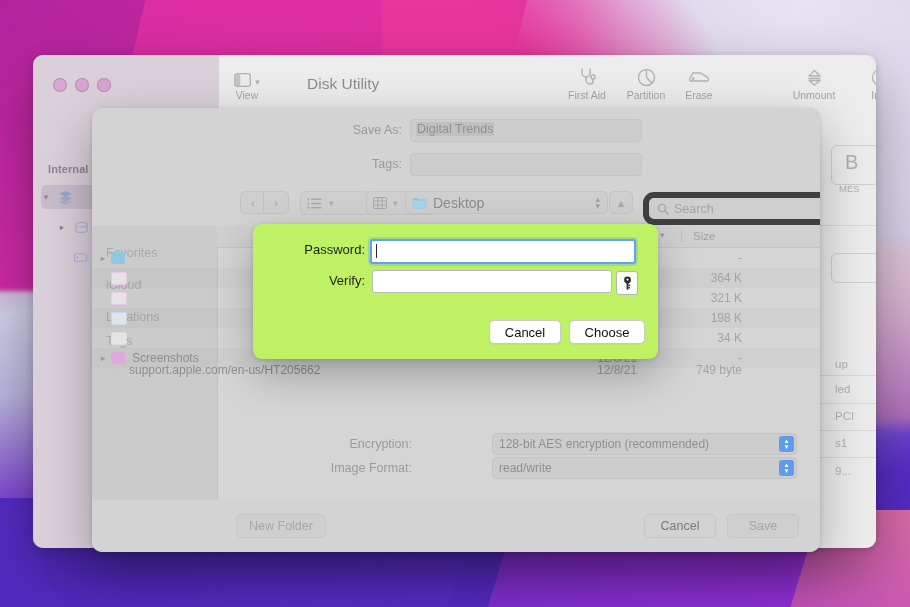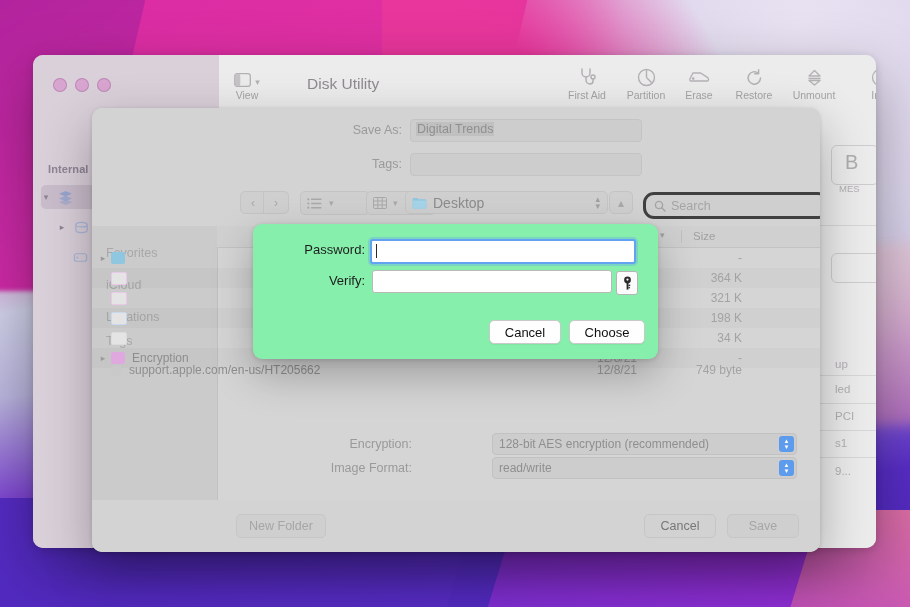--- a/index.html
+++ b/index.html
@@ -93,21 +93,21 @@
   .nbtn{position:absolute;border:1px solid #c4c4c4;border-radius:5px;
     background:#cfcfcf;display:flex;align-items:center;justify-content:center;
     color:#a9a9a9;font-size:12px;}
   .seg{position:absolute;height:22px;border:1px solid #c4c4c4;border-radius:5px;
     background:#cfcfcf;display:flex;align-items:center;}
   .pathpop{position:absolute;left:405px;top:191px;width:188px;height:22px;
     border:1px solid #c4c4c4;border-radius:5px;background:#cfcfcf;
     display:flex;align-items:center;gap:6px;padding-left:6px;}
   .pp-label{font-size:14px;color:#8c8c8c;}
   .searchbox{position:absolute;left:648px;top:191px;width:162px;height:21px;
-    border:3px solid #404040;border-radius:11px;background:#cfcfcf;
+    border:6px solid #404040;border-radius:11px;background:#cfcfcf;
     display:flex;align-items:center;gap:5px;padding-left:8px;}
   .sb-ph{font-size:12.5px;color:#a5a5a5;}
 
   
   .colhead{position:absolute;left:125px;top:118px;right:0;height:21px;
     background:#d0d0d0;border-bottom:1px solid #c3c3c3;}
   .ch{position:absolute;font-size:11.5px;color:#a0a0a0;top:4px;}
   .ch-sep{position:absolute;top:4px;width:1px;height:13px;background:#c0c0c0;}
 
   
@@ -131,21 +131,21 @@
     align-items:center;justify-content:center;color:#fff;font-size:7px;line-height:6px;}
 
   
   .fbtn{position:absolute;height:22px;border:1px solid #c6c6c6;border-radius:5px;
     background:#cfcfcf;display:flex;align-items:center;justify-content:center;
     font-size:12.5px;color:#a6a6a6;padding:0 12px;}
   .fbtn.dark{color:#777;background:#d2d2d2;}
 
   
   .pwdlg{position:absolute;left:253px;top:224px;width:405px;height:135px;
-    background:#86efac;border-radius:9px;
+    background:#bef264;border-radius:9px;
     box-shadow:0 16px 40px rgba(0,0,0,.26), 0 1px 5px rgba(0,0,0,.14);}
   .pw-lbl{position:absolute;font-size:13px;color:#1d1d1d;text-align:right;}
   .pw-field{position:absolute;height:21px;background:#fff;border-radius:3px;}
   .pw-field.focus{border:2px solid #63a2f0;box-shadow:0 0 0 2px rgba(99,162,240,.35);}
   .pw-field.plain{border:1px solid #b9b9b9;}
   .caret{position:absolute;left:4px;top:3px;width:1px;height:14px;background:#2a2a2a;}
   .keybtn{position:absolute;left:363px;top:47px;width:20px;height:22px;
     border:1px solid #b5b5b5;border-radius:3px;background:#fbfbfb;
     display:flex;align-items:center;justify-content:center;}
   .dbtn{position:absolute;height:22px;border:1px solid #c9c9c9;border-radius:5px;
@@ -238,29 +238,20 @@
       <div class="tb-item" style="left:455px;top:6px;width:50px;">
         <div class="tb-glyph">
           <svg width="22" height="18" viewBox="0 0 22 18">
             <path d="M3 12h16a1.6 1.6 0 0 0 1.6-1.6c0-.9-.5-1.5-1.2-2L12.5 4H5L2 9.6C1.5 10.6 2 12 3 12z" fill="none" stroke="#b4b1b4" stroke-width="1.3"></path>
             <circle cx="5.2" cy="9.6" r="1.3" fill="#b4b1b4"></circle>
           </svg>
         </div>
         <div class="tb-label">Erase</div>
       </div>
 
-      <div class="tb-item" style="left:505px;top:6px;width:60px;">
-        <div class="tb-glyph">
-          <svg width="19" height="19" viewBox="0 0 19 19">
-            <path d="M15.5 10a6.2 6.2 0 1 1-2.2-4.8" fill="none" stroke="#b4b1b4" stroke-width="1.5" stroke-linecap="round"></path>
-            <path d="M13.6 1.8v3.9h-3.9" fill="none" stroke="#b4b1b4" stroke-width="1.5" stroke-linecap="round" stroke-linejoin="round"></path>
-          </svg>
-        </div>
-        <div class="tb-label">Restore</div>
-      </div>
 
       <div class="tb-item" style="left:563px;top:6px;width:64px;">
         <div class="tb-glyph">
           <svg width="19" height="19" viewBox="0 0 19 19">
             <path d="M9.5 2.5 15 8H4z" fill="none" stroke="#b4b1b4" stroke-width="1.4" stroke-linejoin="round"></path>
             <path d="M4 10.5h11" stroke="#b4b1b4" stroke-width="1.4" stroke-linecap="round"></path>
             <path d="M4 12.5 9.5 17 15 12.5z" fill="none" stroke="#b4b1b4" stroke-width="1.4" stroke-linejoin="round"></path>
           </svg>
         </div>
         <div class="tb-label">Unmount</div>
@@ -407,21 +398,21 @@
         <div class="frow" style="top: 220px;">
           <span class="f-disc"></span>
           <span class="f-icon" style="background: rgb(228, 228, 228); border: 1px solid rgb(220, 220, 220); height: 11px;"></span>
           <span class="f-name"></span>
           <span class="f-date">8/21</span>
           <span class="f-size">34 K</span>
         </div>
         <div class="frow alt" style="top: 240px;">
           <span class="f-disc">▸</span>
           <span class="f-icon" style="background: rgb(223, 169, 224);"></span>
-          <span class="f-name">Encryption</span>
+          <span class="f-name">Screenshots</span>
           <span class="f-date">12/8/21</span>
           <span class="f-size">-</span>
         </div>
         <div class="frow" style="top: 252px;">
           <span class="f-disc"></span>
           <span class="f-icon" style="background: rgb(201, 201, 201); border-radius: 50%; width: 11px; height: 11px;"></span>
           <span class="f-name">support.apple.com/en-us/HT205662</span>
           <span class="f-date">12/8/21</span>
           <span class="f-size">749 byte</span>
         </div>

